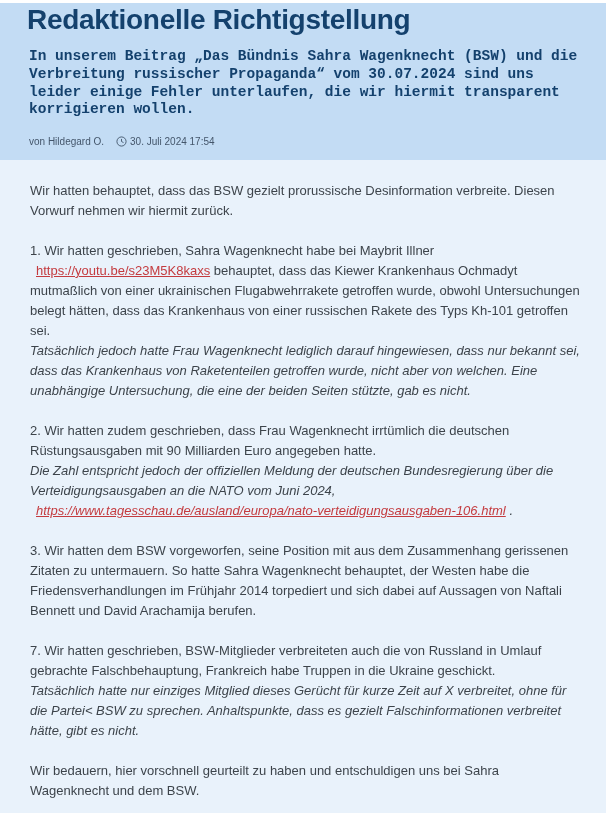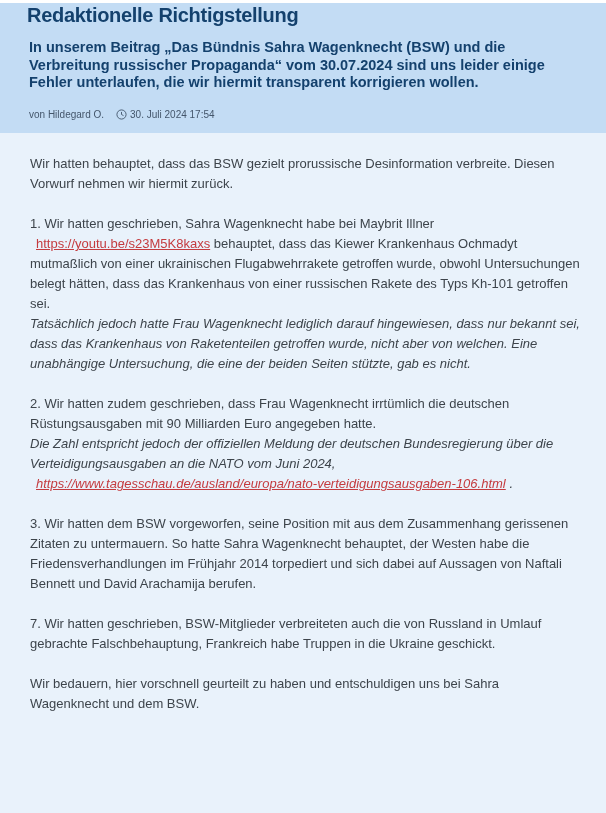--- a/index.html
+++ b/index.html
@@ -20,34 +20,34 @@
     font-family:"Liberation Sans", sans-serif;
     color:var(--text);
   }
   .top-strip{height:3px;background:var(--top-strip);}
   .hero{
     background:var(--header-bg);
     padding:1px 28px 13px 27px;
   }
   .hero h1{
     margin:0;
-    font-size:20px;
+    font-size:28px;
     line-height:1.15;
     font-weight:bold;
     color:var(--heading);
     letter-spacing:-0.3px;
   }
   .subtitle{
     margin:12px 0 0 2px;
     font-size:14.5px;
     font-weight:bold;
     line-height:1.22;
     color:var(--heading);
     max-width:552px;
-    -webkit-hyphens:auto;hyphens:auto;
+    -webkit-hyphens:auto;hyphens:auto;font-family:Liberation Mono, monospace;
   }
   .byline{
     margin:17px 0 0 2px;
     font-size:10px;
     color:var(--byline);
     display:flex;
     align-items:center;
     gap:12px;
   }
   .byline-date-wrap{display:inline-flex;align-items:center;gap:3px;}
@@ -106,20 +106,21 @@
       <p class="claim">2. Wir hatten zudem geschrieben, dass Frau Wagenknecht irrtümlich die deutschen Rüstungsausgaben mit 90 Milliarden Euro angegeben hatte.</p>
       <p class="correction"><span>Die Zahl entspricht jedoch der offiziellen Meldung der deutschen Bundesregierung über die Verteidigungsausgaben an die NATO vom Juni 2024, </span><a href="#" class="link">https://www.tagesschau.de/ausland/europa/nato-verteidigungsausgaben-106.html</a><span> .</span></p>
     </div>
 
     <div class="block">
       <p class="claim">3. Wir hatten dem BSW vorgeworfen, seine Position mit aus dem Zusammenhang gerissenen Zitaten zu untermauern. So hatte Sahra Wagenknecht behauptet, der Westen habe die Friedensverhandlungen im Frühjahr 2014 torpediert und sich dabei auf Aussagen von Naftali Bennett und David Arachamija berufen.</p>
     </div>
 
     <div class="block">
       <p class="claim">7. Wir hatten geschrieben, BSW-Mitglieder verbreiteten auch die von Russland in Umlauf gebrachte Falschbehauptung, Frankreich habe Truppen in die Ukraine geschickt.</p>
+      <p class="correction">Tatsächlich hatte nur einziges Mitglied dieses Gerücht für kurze Zeit auf X verbreitet, ohne für die Partei&lt; BSW zu sprechen. Anhaltspunkte, dass es gezielt Falschinformationen verbreitet hätte, gibt es nicht.</p>
     </div>
 
     <div class="block">
       <p>Wir bedauern, hier vorschnell geurteilt zu haben und entschuldigen uns bei Sahra Wagenknecht und dem BSW.</p>
     </div>
 
   </main>
 </div>
 
 </body></html>

